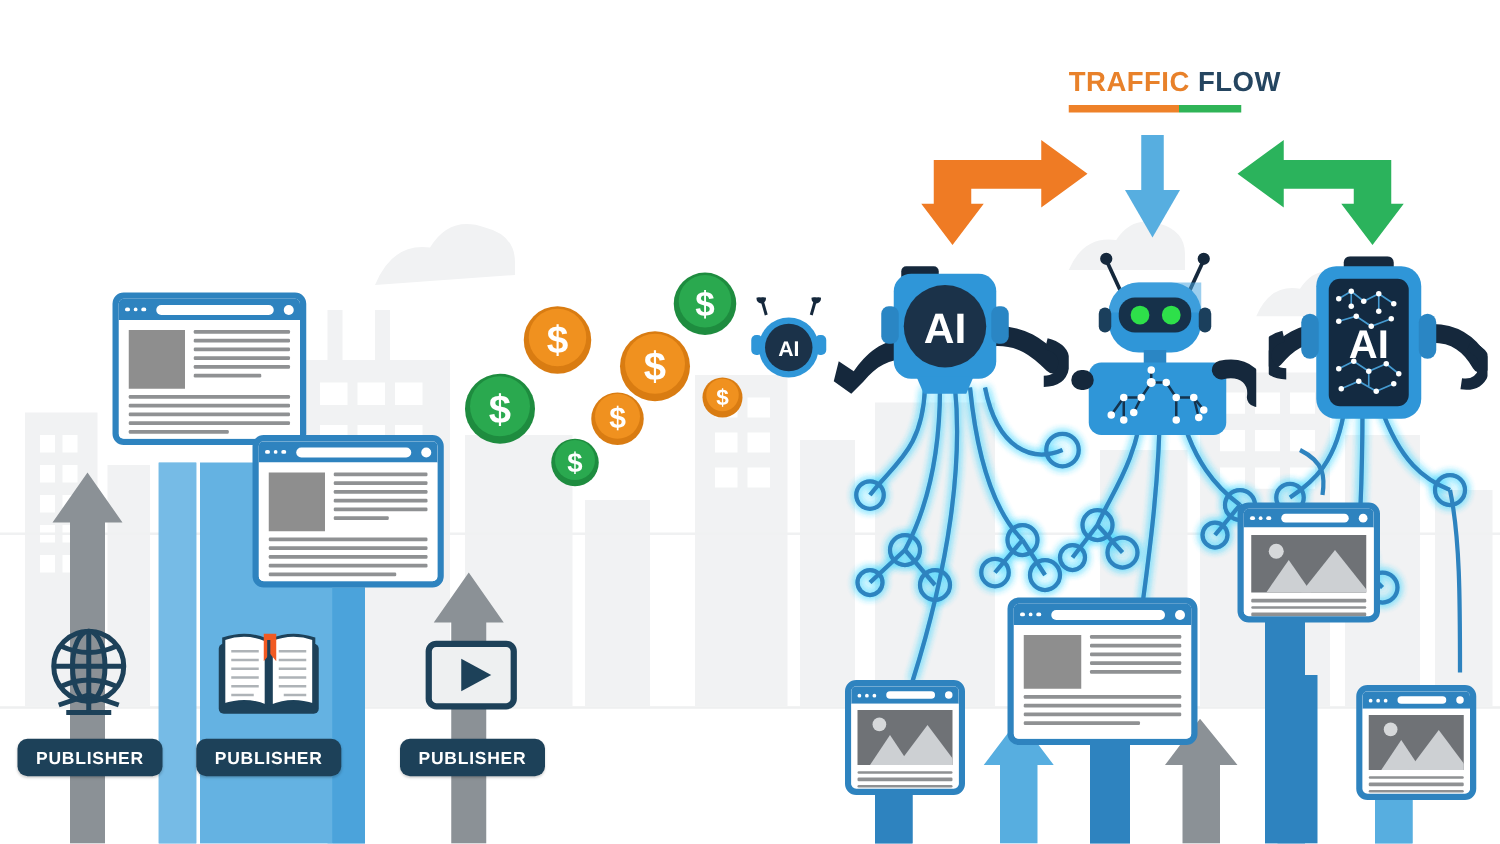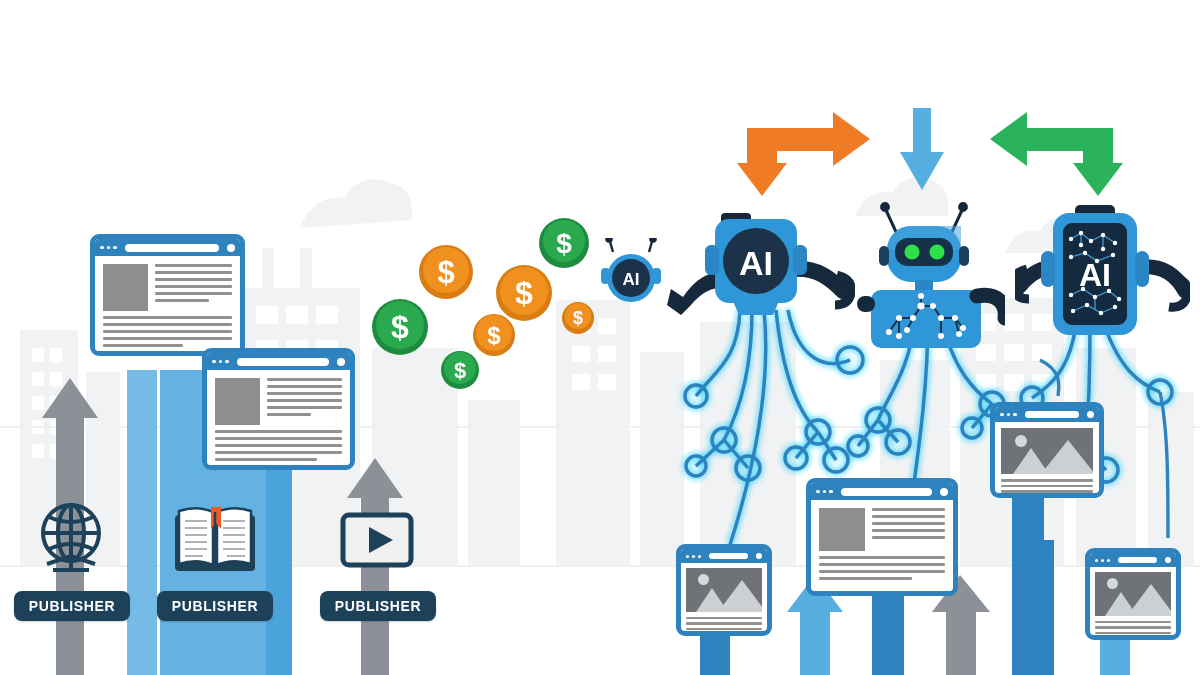--- a/index.html
+++ b/index.html
@@ -126,20 +126,24 @@
         <rect x="976" y="374" width="20" height="17"></rect>
           <rect x="1004" y="374" width="20" height="17"></rect>
         <rect x="1032" y="374" width="20" height="17"></rect>
       </g>
     </g>
 
     <rect x="0" y="426" width="1200" height="2" fill="#f0f1f2"></rect>
     <rect x="0" y="565" width="1200" height="2" fill="#eeeff0"></rect>
   </svg>
 
+  <div class="abs" id="title-block">
+    <div id="title-text"><span class="t-traffic">TRAFFIC</span><span class="t-flow"> FLOW</span></div>
+    <div id="title-rule"></div>
+  </div>
 
   <svg class="abs" style="left:0;top:370px;width:420px;height:305px;" viewBox="0 0 420 305" xmlns="http://www.w3.org/2000/svg">
 
     <path d="M70 8 L98 48 L84 48 L84 305 L56 305 L56 48 L42 48 Z" fill="#8b9196"></path>
 
     <rect x="127" y="0" width="30" height="305" fill="#64b2e2"></rect>
 
     <path d="M375 88 L403 128 L389 128 L389 305 L361 305 L361 128 L347 128 Z" fill="#8b9196"></path>
 
     <rect x="262" y="100" width="30" height="205" fill="#4ba3db"></rect>

